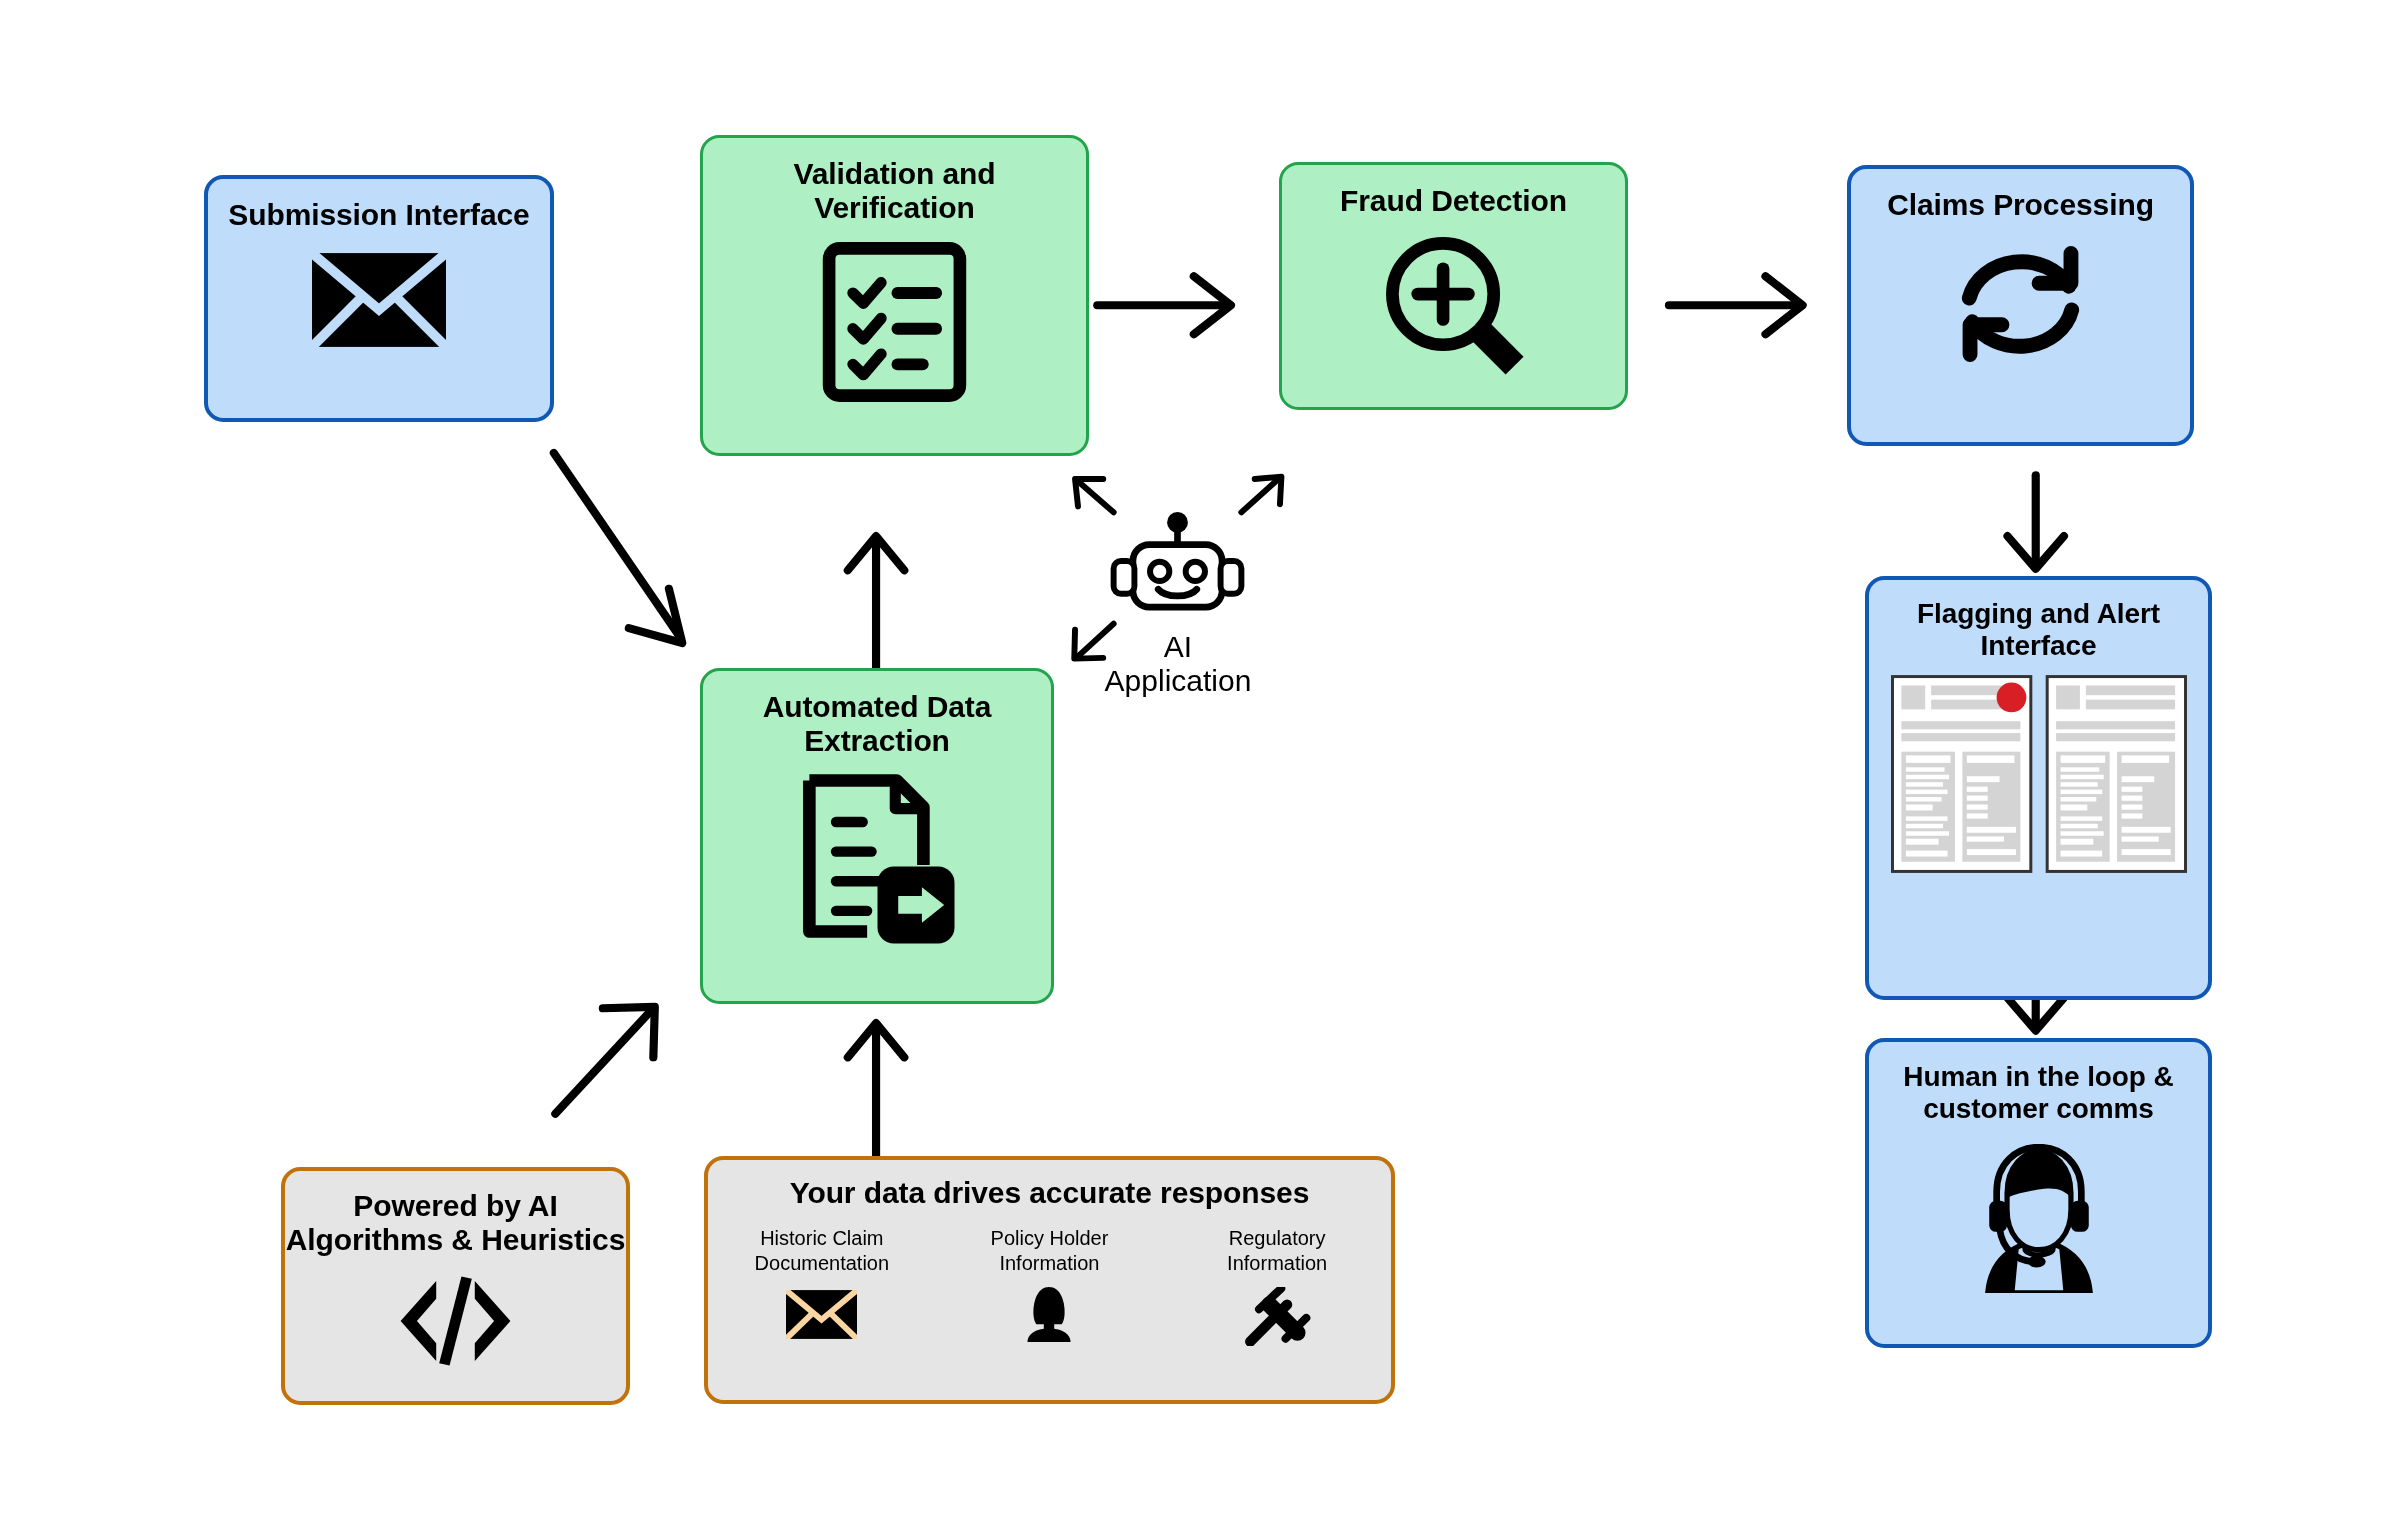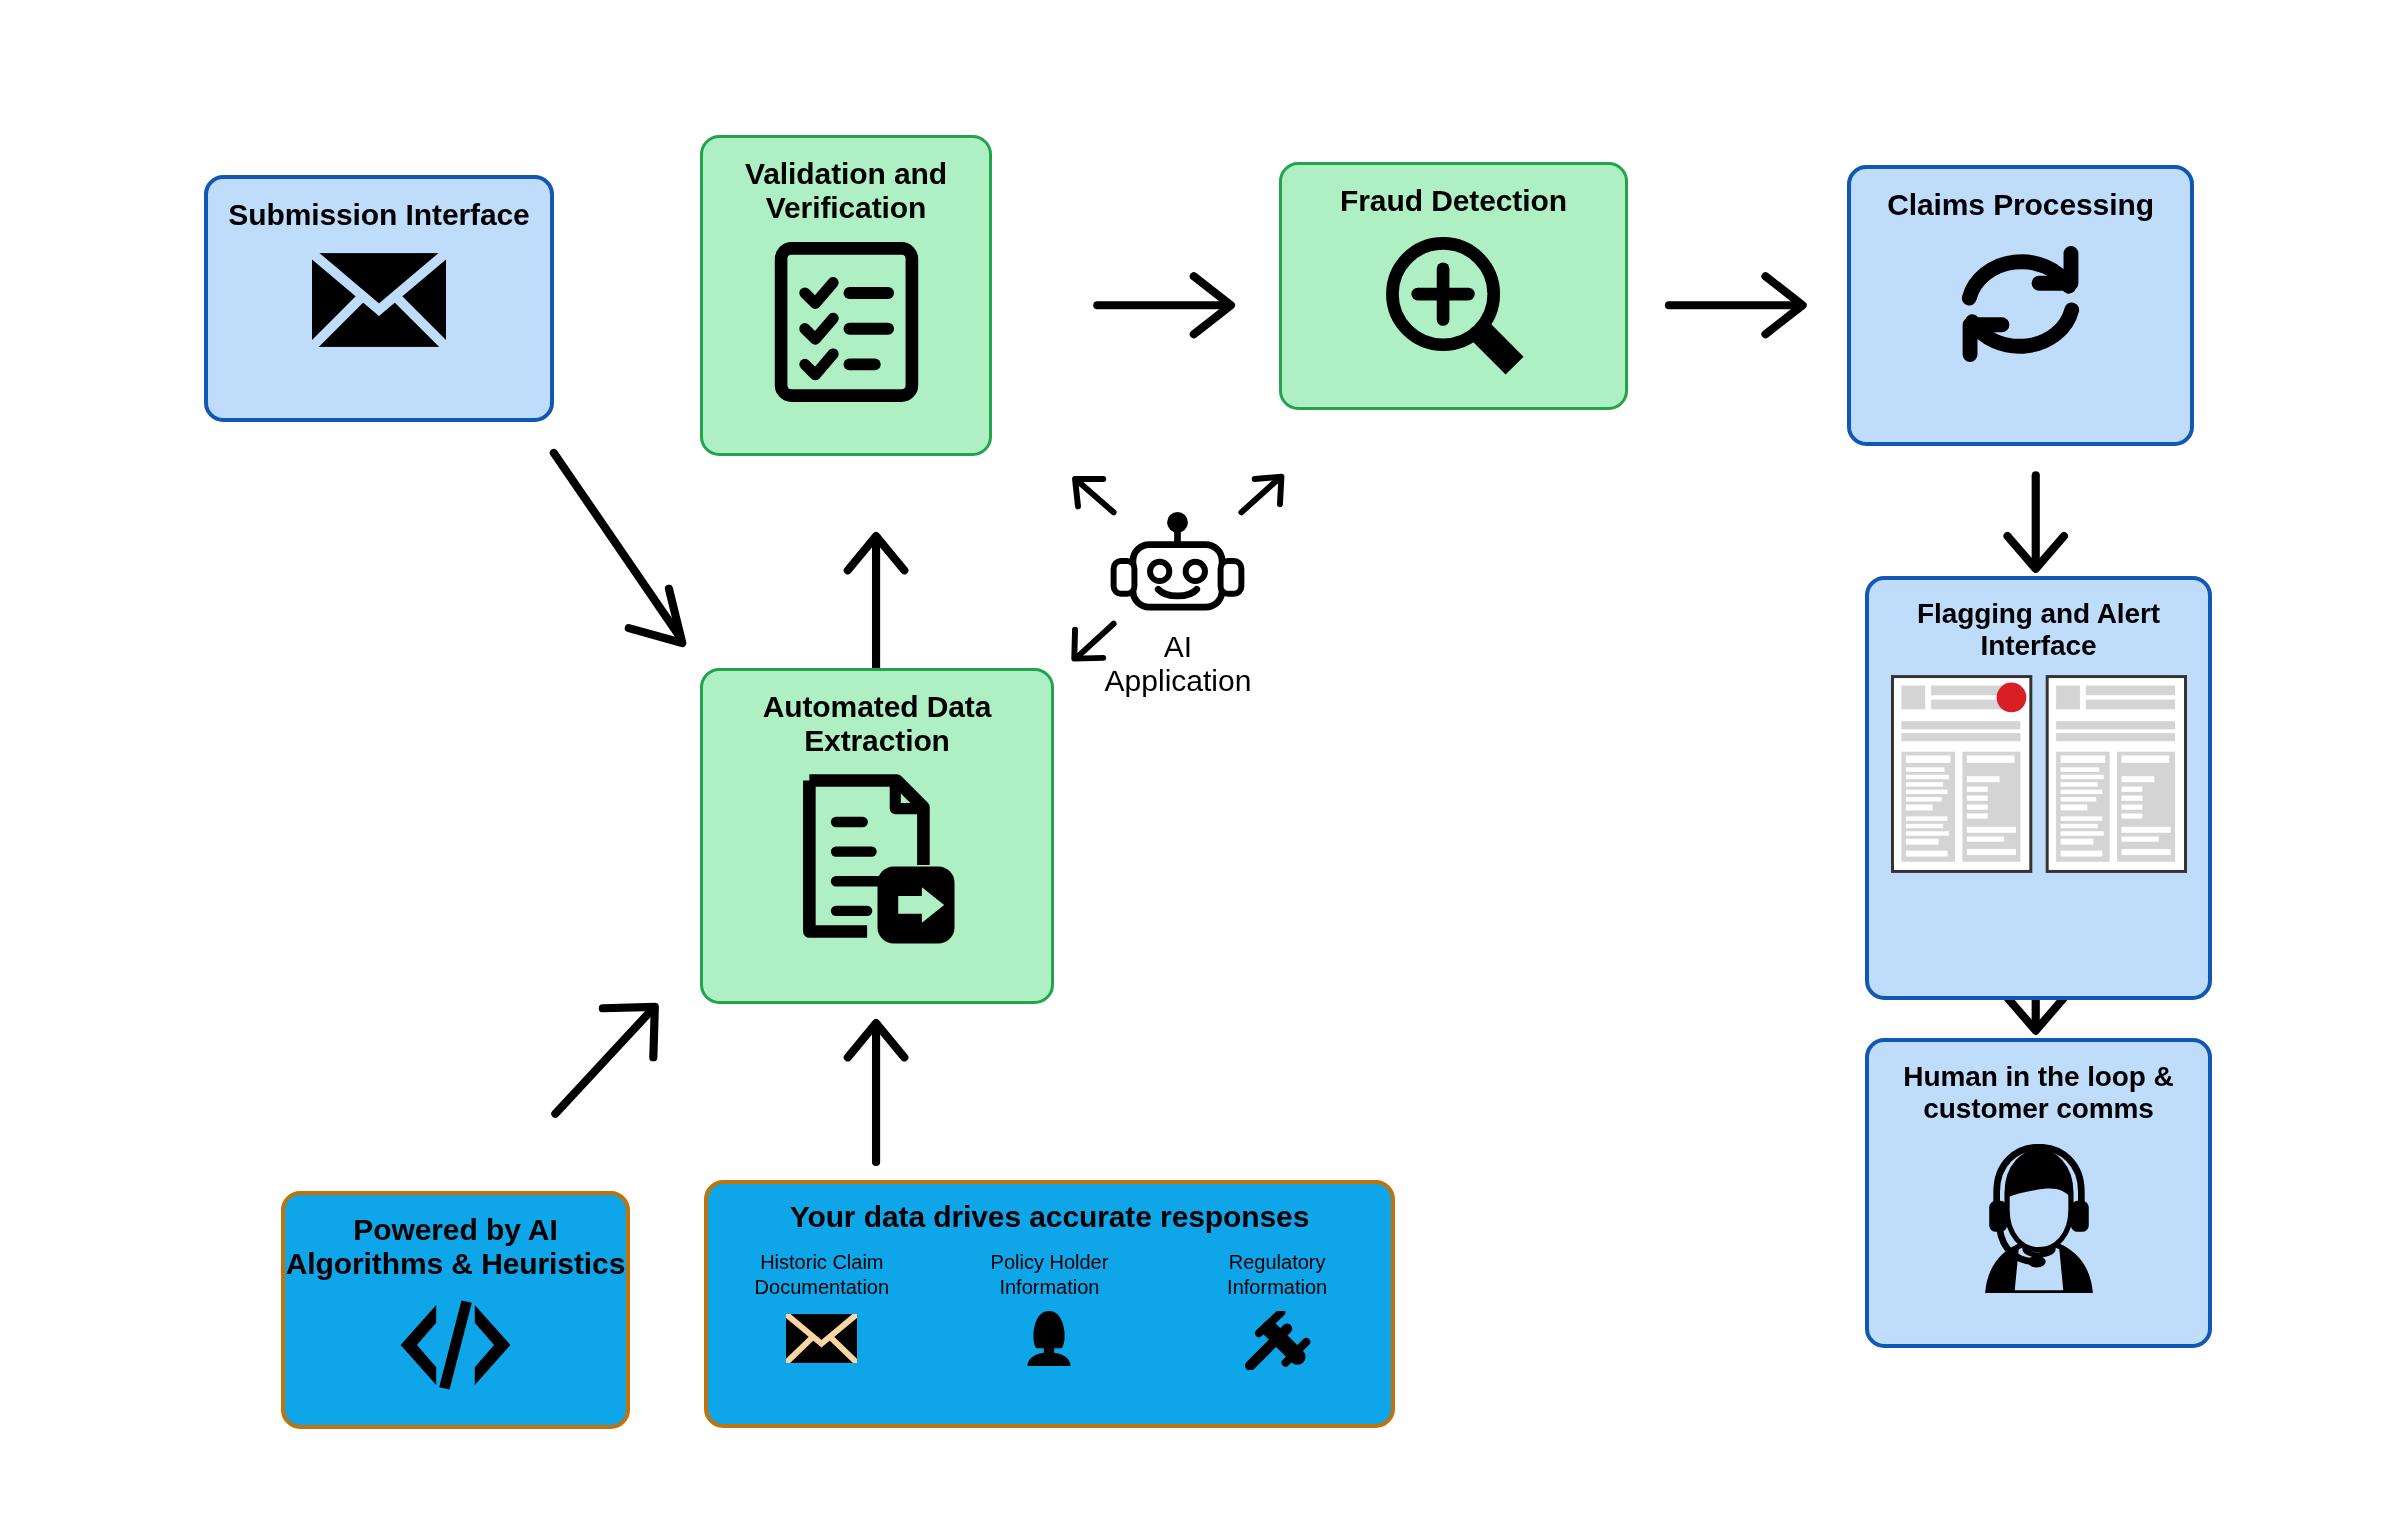--- a/index.html
+++ b/index.html
@@ -4,21 +4,21 @@
 <style>
   html,body{margin:0;padding:0;background:#ffffff;}
   body{width:2401px;height:1534px;overflow:hidden;
        font-family:"Liberation Sans","DejaVu Sans",sans-serif;}
   #stage{position:relative;width:2401px;height:1534px;background:#fff;}
 
   .node{position:absolute;box-sizing:border-box;border-radius:19.3px;
         display:flex;flex-direction:column;align-items:center;}
   .node.blue  {background:#BFDCFB;border:4.5px solid #1158B5;}
   .node.green {background:#AEF0C3;border:3.7px solid #23A34B;}
-  .node.orange{background:#0ea5e9;border:4.5px solid #C0720B;margin-top:24px;}
+  .node.orange{background:#e5e5e5;border:4.5px solid #C0720B;}
 
   .node-title{font-weight:bold;color:#000;text-align:center;line-height:1.13;
               letter-spacing:-0.1px;white-space:pre-line;}
   .t40{font-size:30px;}
   .t38{font-size:28px;}
   .icon-wrap{display:flex;align-items:center;justify-content:center;}
 
   .ai-label{position:absolute;text-align:center;font-size:30px;color:#000;
             line-height:1.14;white-space:pre-line;}
 
@@ -95,21 +95,21 @@
     <div class="icon-wrap" style="margin-top:21px;">
       <svg width="134" height="94" viewBox="0 0 180 126">
         <rect x="0" y="0" width="180" height="126" fill="#000"></rect>
         <path d="M0,0 L90,76 L180,0" fill="none" stroke="#BFDCFB" stroke-width="13"></path>
         <path d="M0,126 L66,60" fill="none" stroke="#BFDCFB" stroke-width="13"></path>
         <path d="M180,126 L114,60" fill="none" stroke="#BFDCFB" stroke-width="13"></path>
       </svg>
     </div>
   </div>
 
-  <div class="node green" style="left:700px;top:135px;width:292px;height:321px;padding-top:19.3px;">
+  <div class="node green" style="left:700px;top:135px;width:389px;height:321px;padding-top:19.3px;">
     <div class="node-title t40">Validation and
 Verification</div>
     <div class="icon-wrap" style="margin-top:16.3px;">
       <svg width="149" height="162" viewBox="0 0 200 218">
         <rect x="12" y="10" width="176" height="198" rx="14" fill="none" stroke="#000" stroke-width="17"></rect>
         <g stroke="#000" stroke-width="15" stroke-linecap="round" stroke-linejoin="round" fill="none">
           <polyline points="44,70 58,84 82,56"></polyline>
           <polyline points="44,118 58,132 82,104"></polyline>
           <polyline points="44,166 58,180 82,152"></polyline>
         </g>

